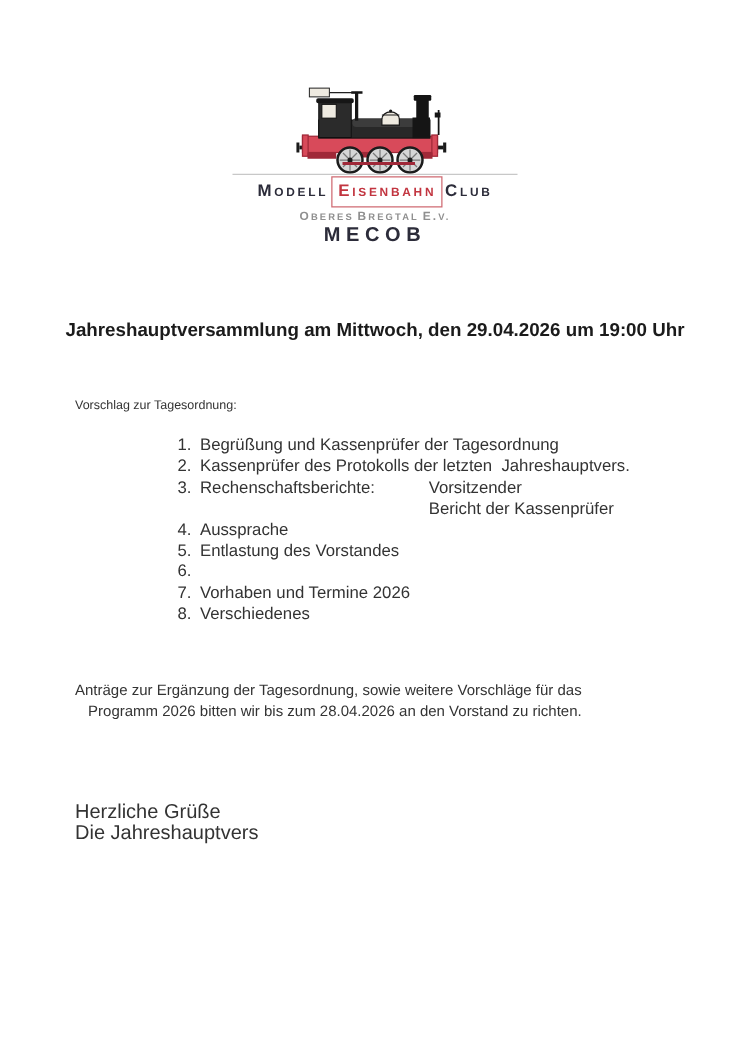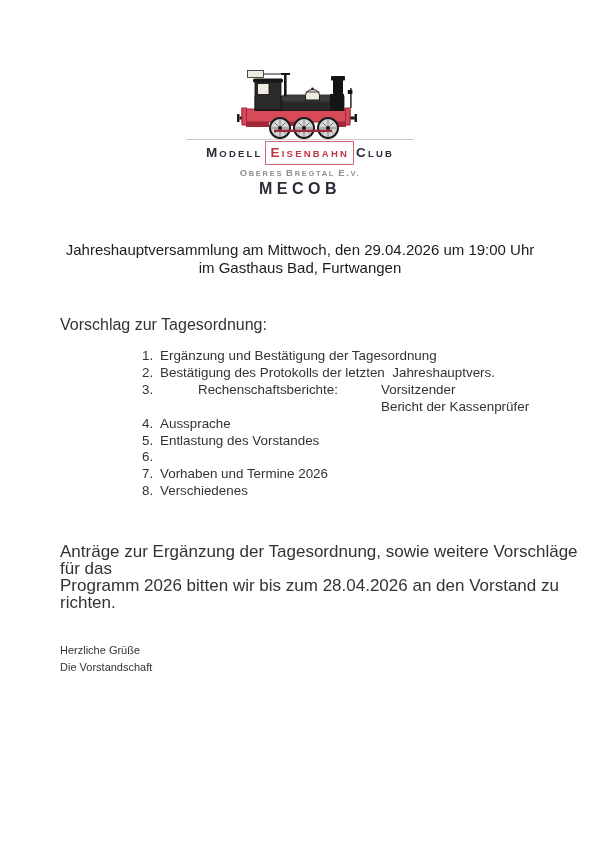--- a/index.html
+++ b/index.html
@@ -58,33 +58,33 @@
     margin-top: 1px;
     font-size: 16px;
     font-weight: bold;
     letter-spacing: 4.5px;
     color: var(--brand-navy);
     line-height: 19px;
   }
 
   
   .heading {
-    position: absolute; top: 241px; left: 0; right: 0;
+    position: absolute; top: 256px; left: 0; right: 0;
     text-align: center;
-    font-size: 15px; font-weight: normal; line-height: 17.6px;
+    font-size: 15px; font-weight: bold; line-height: 17.6px;
     color: var(--heading);
   }
-  .intro { position: absolute; top: 317px; left: 60px; font-size: 16px; line-height: 16.9px; }
+  .intro { position: absolute; top: 317px; left: 60px; font-size: 10px; line-height: 16.9px; }
   .agenda { position: absolute; top: 348px; left: 142px; font-size: 13.4px; line-height: 16.9px; }
   .agenda-row { display: flex; }
   .agenda-num { flex: 0 0 18px; width: 18px; }
   .agenda-txt { white-space: pre-wrap; }
-  .agenda-label { flex: 0 0 183px; width: 183px; margin-left: 38px; }
-  .note { position: absolute; top: 544px; left: 60px; font-size: 17px; line-height: 16.9px; }
-  .closing { position: absolute; top: 642px; left: 60px; font-size: 11px; line-height: 16.9px; }
+  .agenda-label { flex: 0 0 183px; width: 183px; }
+  .note { position: absolute; top: 544px; left: 60px; font-size: 12px; line-height: 16.9px; text-align: right; }
+  .closing { position: absolute; top: 642px; left: 60px; font-size: 16px; line-height: 16.9px; }
 </style>
 </head>
 <body>
 
 <div class="page">
 
   <div class="logo">
     <svg viewBox="0 0 126 73" width="126" height="73" aria-hidden="true">
 
       <rect x="0" y="48" width="2.5" height="8" fill="#1a1a1a"></rect>
@@ -151,33 +151,32 @@
 
     <div class="club-subtitle">
       <span class="sub-word">OBERES</span><span class="sub-word">BREGTAL</span><span class="sub-word">E.V.</span>
     </div>
 
     <div class="club-acronym">MECOB</div>
   </div>
 
   <div class="heading">
     <div>Jahreshauptversammlung am Mittwoch, den 29.04.2026 um 19:00 Uhr</div>
-    <div>im Gasthaus Bad, Furtwangen</div>
   </div>
 
   <div class="intro">Vorschlag zur Tagesordnung:</div>
 
   <div class="agenda">
     <div class="agenda-row">
       <span class="agenda-num">1.</span>
-      <span class="agenda-txt">Ergänzung und Bestätigung der Tagesordnung</span>
+      <span class="agenda-txt">Begrüßung und Kassenprüfer der Tagesordnung</span>
     </div>
     <div class="agenda-row">
       <span class="agenda-num">2.</span>
-      <span class="agenda-txt">Bestätigung des Protokolls der letzten  Jahreshauptvers.</span>
+      <span class="agenda-txt">Kassenprüfer des Protokolls der letzten  Jahreshauptvers.</span>
     </div>
     <div class="agenda-row">
       <span class="agenda-num">3.</span>
       <span class="agenda-txt agenda-label">Rechenschaftsberichte:</span>
       <span class="agenda-sub">
         <div>Vorsitzender</div>
         <div>Bericht der Kassenprüfer</div>
       </span>
     </div>
     <div class="agenda-row">
@@ -201,16 +200,16 @@
     </div>
   </div>
 
   <div class="note">
     <div>Anträge zur Ergänzung der Tagesordnung, sowie weitere Vorschläge für das</div>
     <div>Programm 2026 bitten wir bis zum 28.04.2026 an den Vorstand zu richten.</div>
   </div>
 
   <div class="closing">
     <div>Herzliche Grüße</div>
-    <div>Die Vorstandschaft</div>
+    <div>Die Jahreshauptvers</div>
   </div>
 
 </div>
 
 </body></html>

